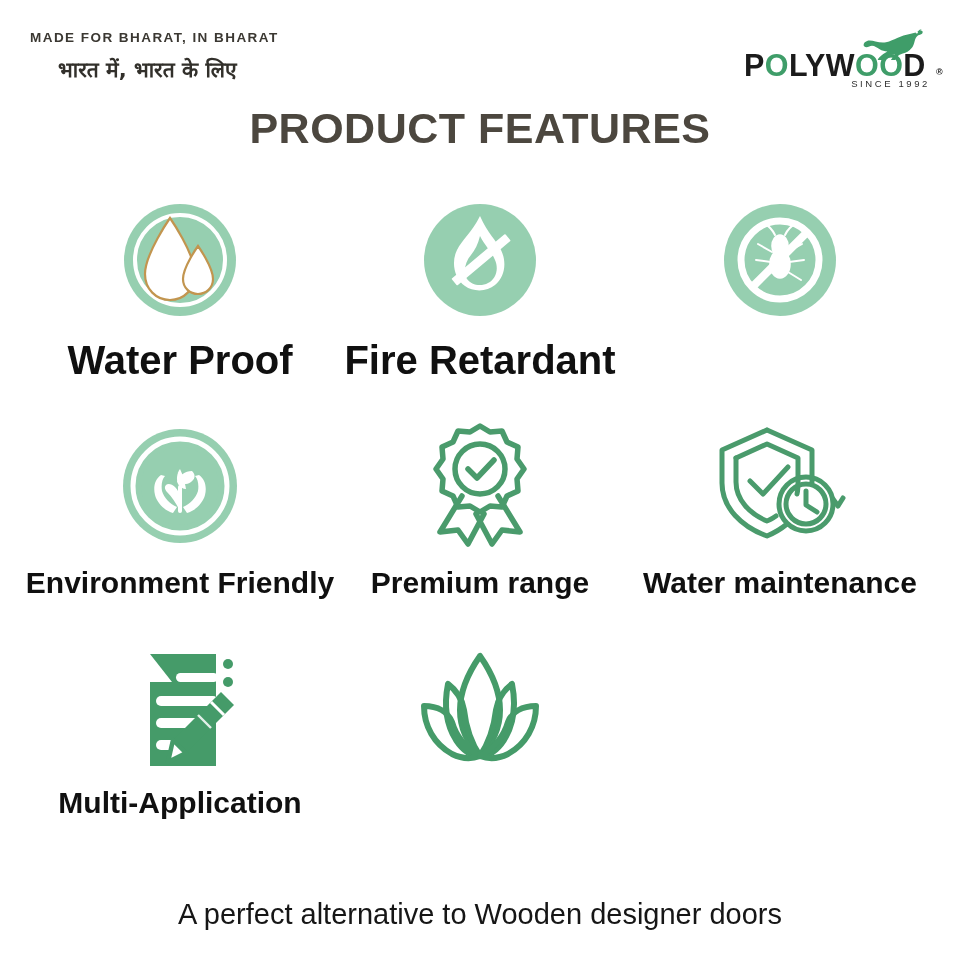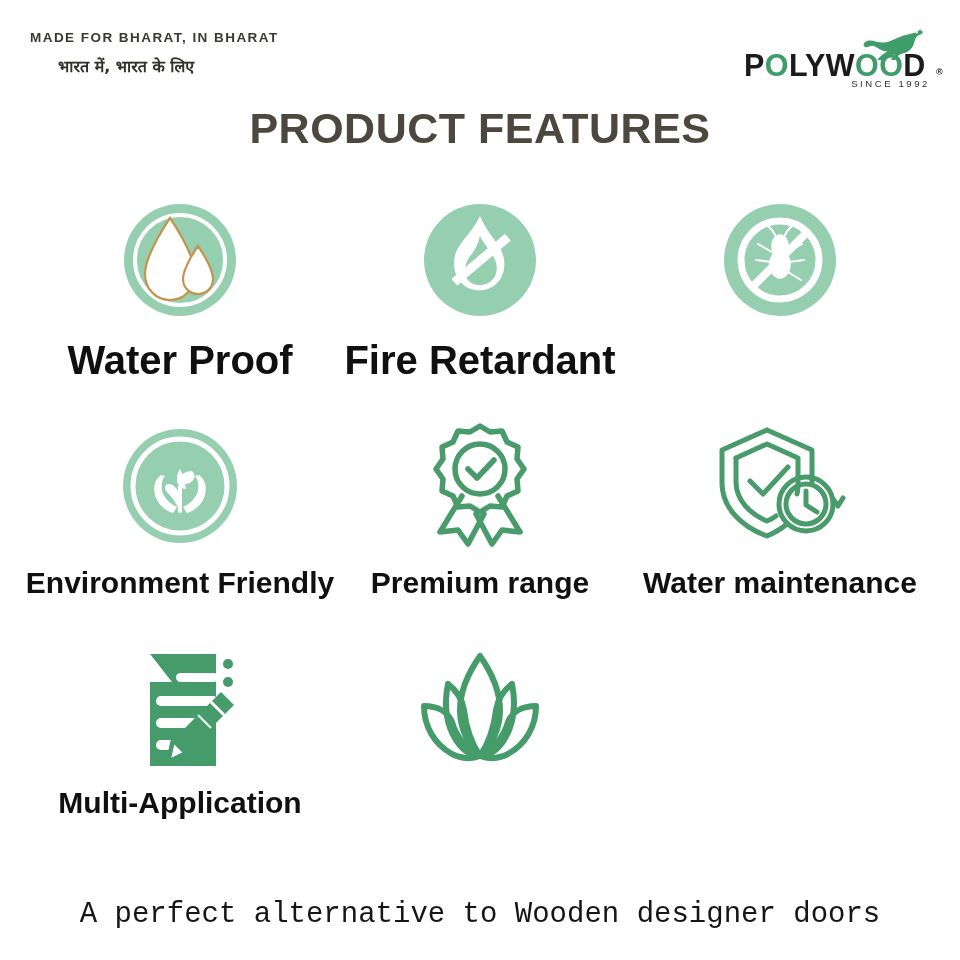--- a/index.html
+++ b/index.html
@@ -30,21 +30,21 @@
   .tagline-en {
     font-family: "Liberation Sans", sans-serif;
     font-size: 13.5px;
     font-weight: 700;
     letter-spacing: 1.45px;
     color: #3b3832;
     white-space: nowrap;
   }
   .tagline-hi {
     font-family: "DejaVu Sans", sans-serif;
-    font-size: 16px;
+    font-size: 21px;
     font-weight: 700;
     color: #32302b;
     margin-top: 10px;
     margin-left: 28px;
     white-space: nowrap;
   }
 
   .logo-block {
     position: absolute;
     right: 26px;
@@ -150,21 +150,21 @@
   .row-2 .feature-label { font-size: 30px; margin-top: 10px; }
   .row-3 .feature-label { font-size: 30px; margin-top: 12px; }
 
   
   .footer-note {
     position: absolute;
     left: 0;
     top: 898px;
     width: 960px;
     text-align: center;
-    font-family: Liberation Mono, monospace;
+    font-family: Liberation Sans, sans-serif;
     font-size: 29px;
     font-weight: 400;
     color: #161616;
     white-space: nowrap;
   }
 </style>
 </head>
 <body>
 
 <div id="page">

